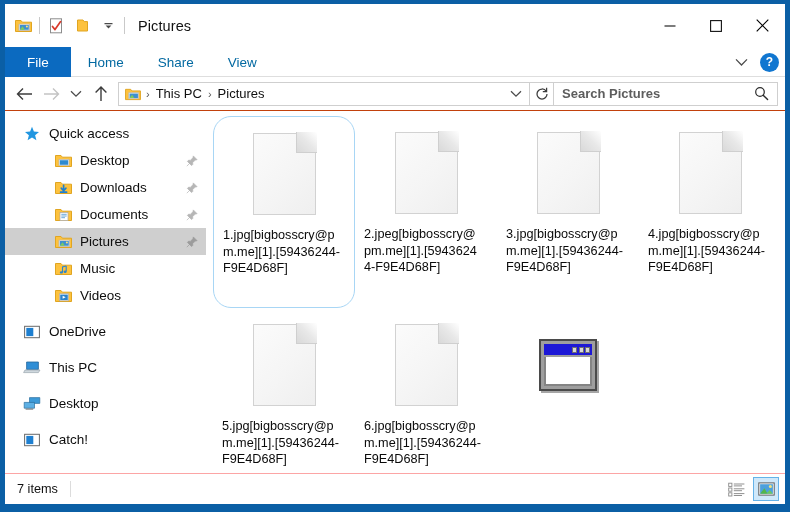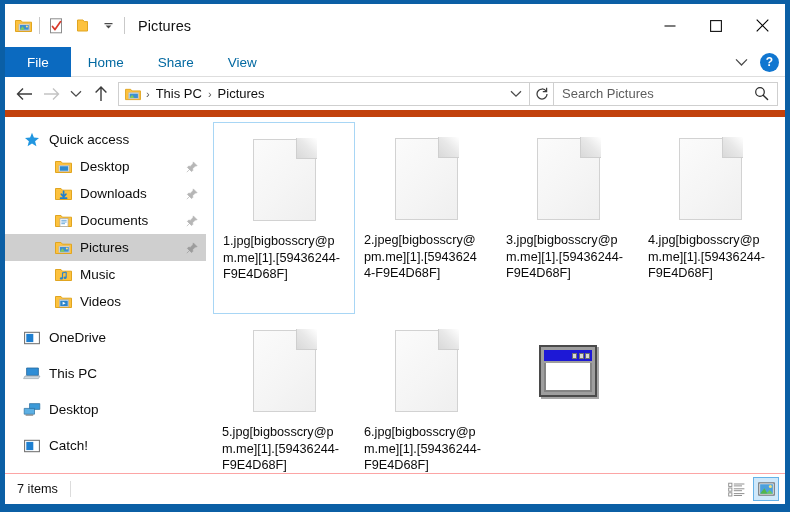--- a/index.html
+++ b/index.html
@@ -160,36 +160,37 @@
 
   .searchbox {
     width: 224px;
     height: 24px;
     border: 1px solid #cfcfcf;
     border-left: none;
     background: #fff;
     display: flex; align-items: center;
     padding: 0 4px 0 8px;
     flex: 0 0 auto;
+    font-weight: bold;
   }
   .search-placeholder {
     flex: 1 1 auto;
     font-size: 13px;
     color: #5d5d5d;
     white-space: nowrap;
   }
 
   
   .body {
     flex: 1 1 auto;
     display: flex;
     min-height: 0;
     position: relative;
     background: #ffffff;
-    border-top: 7px solid #c2410c;
+    border-top: 1px solid #c2410c;
   }
 
   .sidebar {
     width: 201px;
     flex: 0 0 201px;
     background: #ffffff;
     padding-top: 9px;
     position: relative;
     overflow: hidden;
   }
@@ -230,20 +231,21 @@
     gap: 0;
   }
   .fileitem {
     width: 142px;
     height: 192px;
     padding: 4px 6px 0 6px;
     display: flex;
     flex-direction: column;
     align-items: center;
     position: relative;
+    border-radius: 18px;
   }
   .fileitem.selected {
     background: #ffffff;
     border: 1px solid #a8d6f5;
   }
   .file-icon-wrap {
     height: 106px;
     display: flex; align-items: center; justify-content: center;
     width: 100%;
   }

